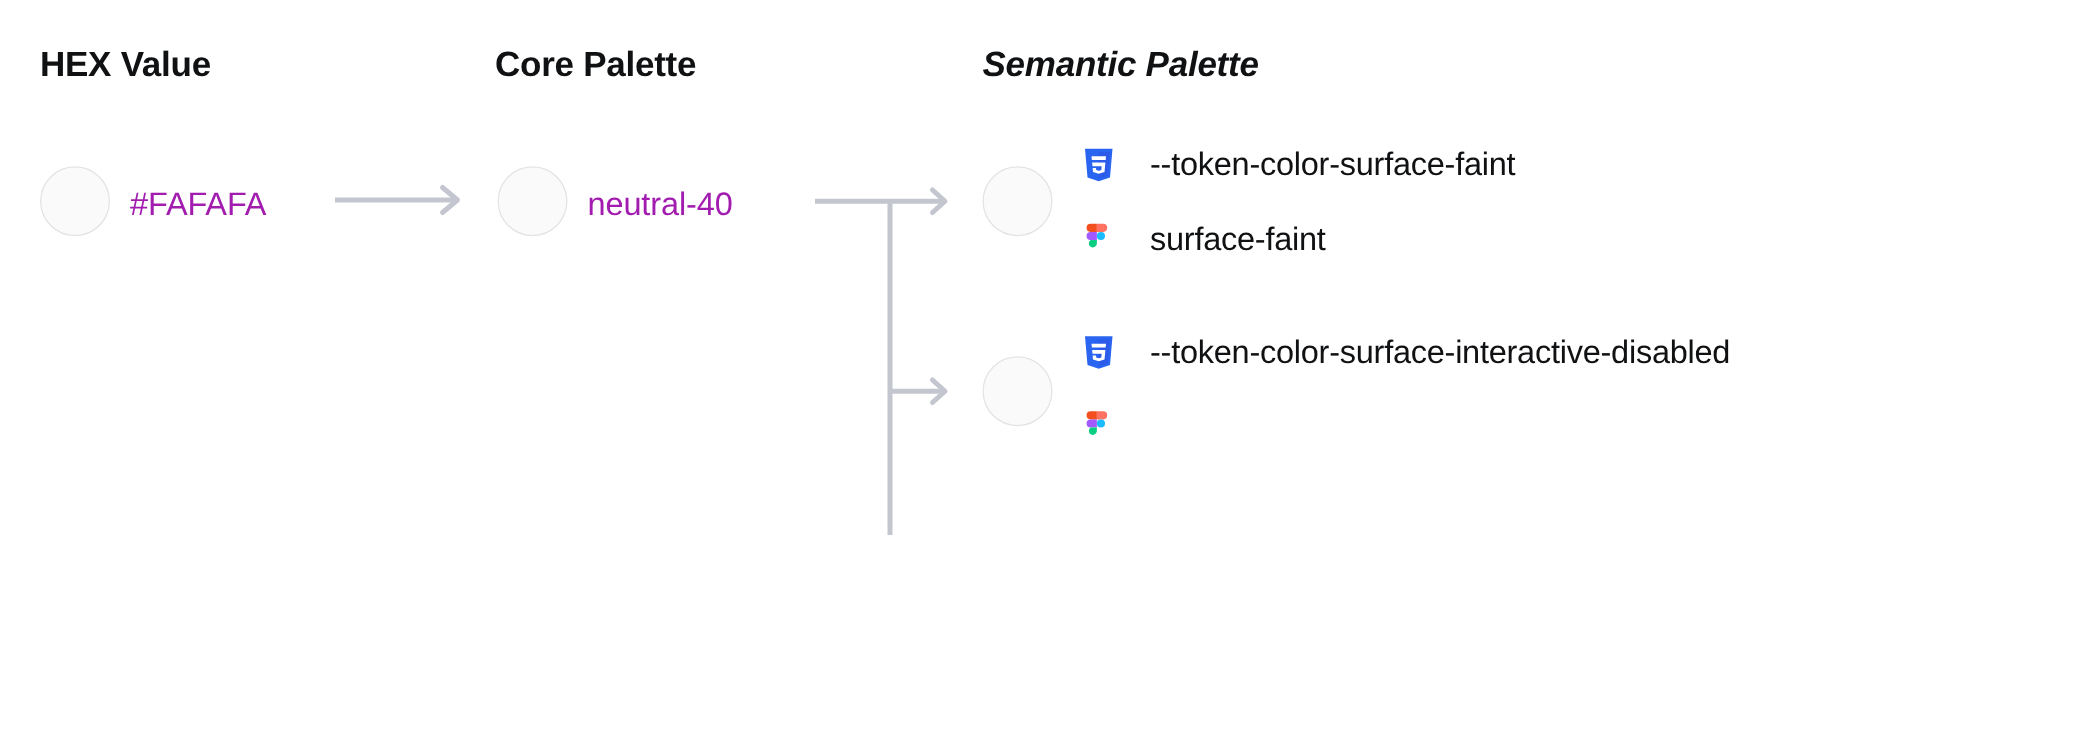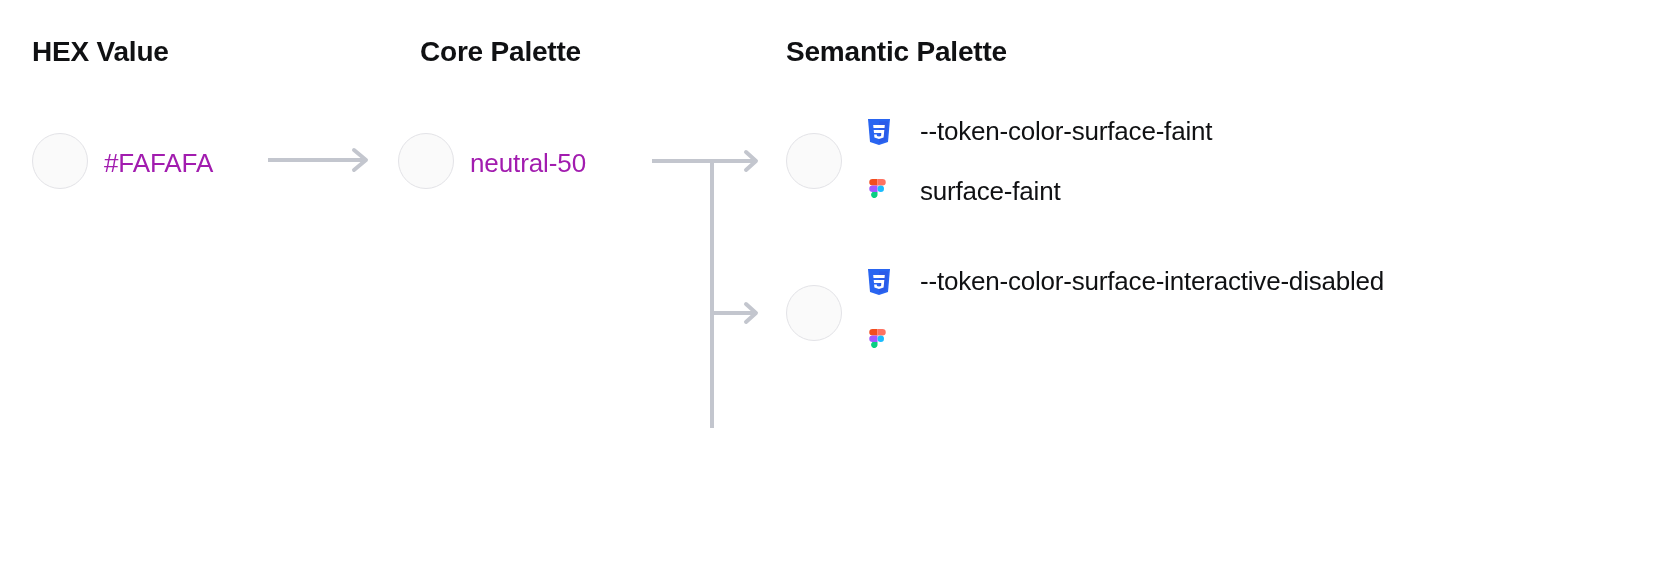--- a/index.html
+++ b/index.html
@@ -22,22 +22,22 @@
   
   .col-title {
     position: absolute;
     font-size: 28px;
     font-weight: 700;
     color: #101113;
     letter-spacing: -0.2px;
     white-space: nowrap;
   }
   #title-hex      { left: 32px;  top: 36px; }
-  #title-core     { left: 420px; top: 36px; }
-  #title-semantic { left: 786px; top: 36px; }
+  #title-core     { left: 396px; top: 36px; }
+  #title-semantic { left: 786px; top: 36px; font-style: italic; }
 
   
   .swatch {
     position: absolute;
     width: 56px;
     height: 56px;
     border-radius: 50%;
     background: #FAFAFA;
     border: 1px solid #E3E3E7;
     box-sizing: border-box;
@@ -123,21 +123,21 @@
 
   <div id="label-hex" class="value-label">#FAFAFA</div>
 
   <svg class="arrow-simple" viewBox="0 0 106 28">
     <line x1="0" y1="14" x2="96" y2="14" stroke="#C3C6CE" stroke-width="4"></line>
     <polyline points="86,4 98,14 86,24" fill="none" stroke="#C3C6CE" stroke-width="4" stroke-linecap="round" stroke-linejoin="round"></polyline>
   </svg>
 
   <div id="swatch-core" class="swatch" style="background: rgb(250, 250, 250);"></div>
 
-  <div id="label-core" class="value-label">neutral-50</div>
+  <div id="label-core" class="value-label">neutral-40</div>
 
   <svg class="branch-connector" viewBox="0 0 116 330">
 
     <line x1="0" y1="16" x2="60" y2="16" stroke="#C3C6CE" stroke-width="4"></line>
 
     <line x1="60" y1="16" x2="60" y2="318" stroke="#C3C6CE" stroke-width="4"></line>
 
     <line x1="60" y1="16" x2="104" y2="16" stroke="#C3C6CE" stroke-width="4"></line>
     <polyline points="94,7 104,16 94,25" fill="none" stroke="#C3C6CE" stroke-width="4" stroke-linecap="round" stroke-linejoin="round"></polyline>
 

